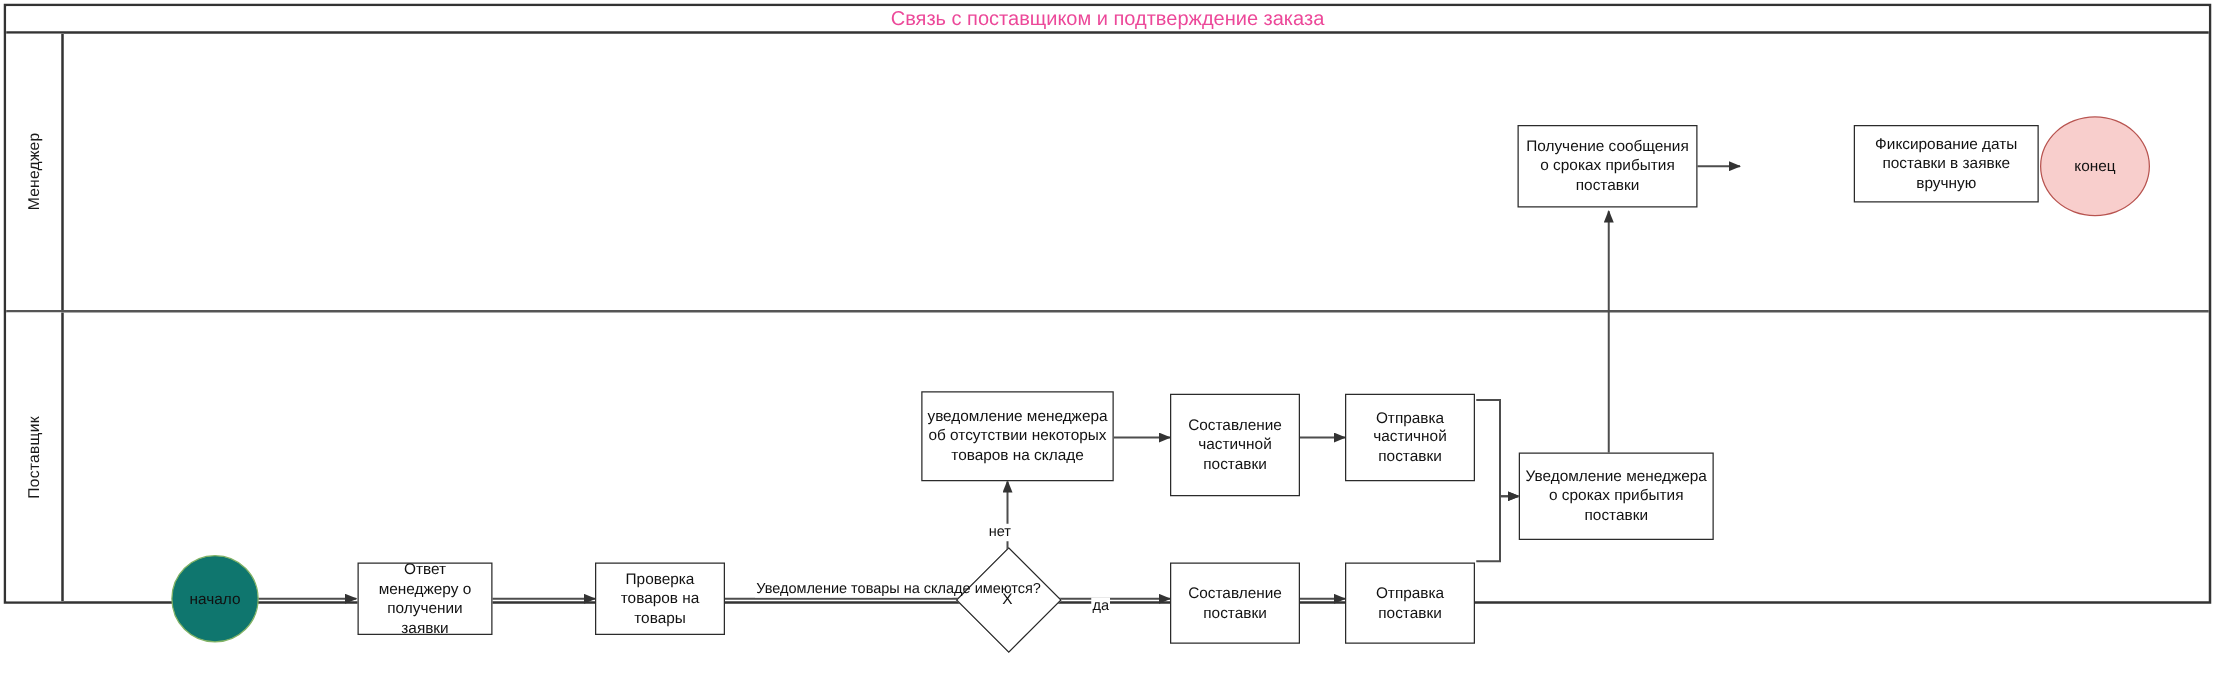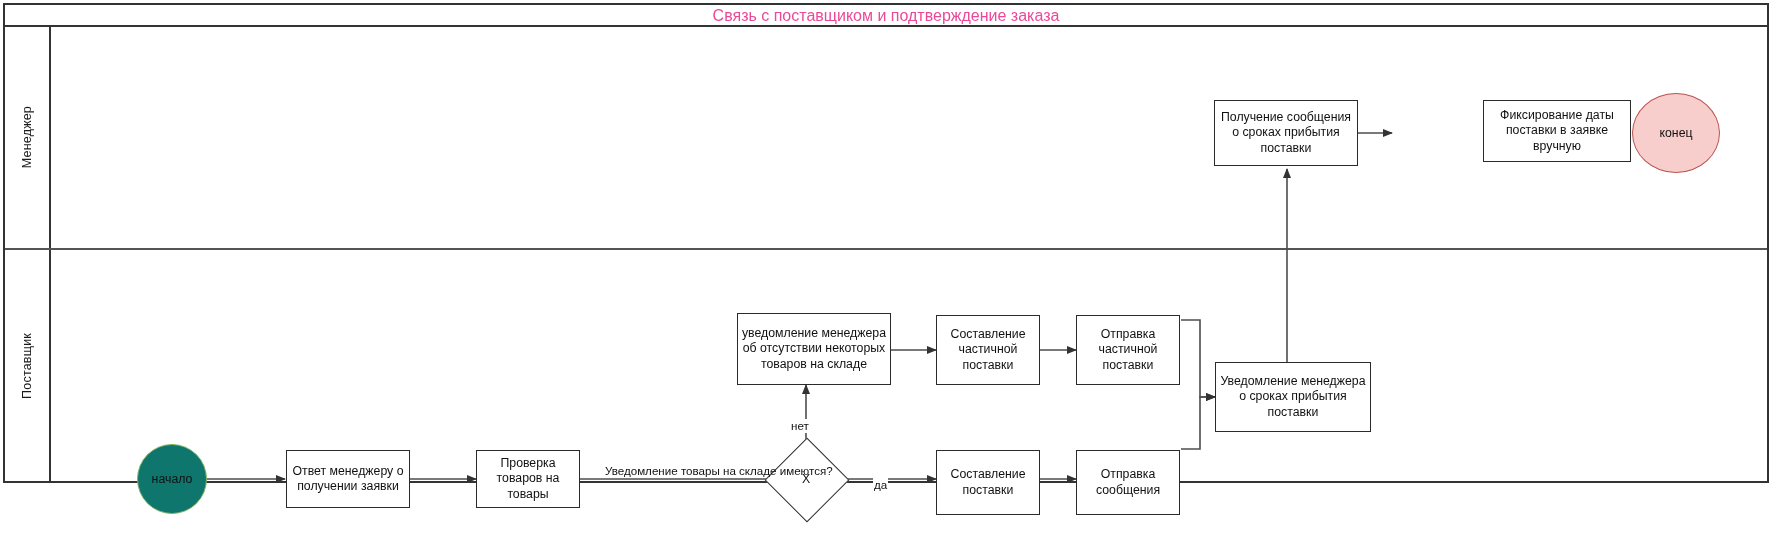--- a/index.html
+++ b/index.html
@@ -225,38 +225,38 @@
   </svg>
 
   <div class="node task" style="left:1214px; top:100px; width:144px; height:66px;">Получение сообщения о сроках прибытия поставки</div>
 
   <div class="node task" style="left:1461px; top:100px; width:148px; height:62px;margin-left:22px;">Фиксирование даты поставки в заявке вручную</div>
 
   <div class="node event event-end" style="left:1632px; top:93px; width:88px; height:80px;">конец</div>
 
   <div class="node event event-start" style="left:137px; top:444px; width:70px; height:70px;">начало</div>
 
-  <div class="node task" style="left:286px; top:450px; width:124px; height:58px;">Ответ менеджеру о получении заявки</div>
+  <div class="node task" style="left:286px; top:450px; width:108px; height:58px;">Ответ менеджеру о получении заявки</div>
 
   <div class="node task" style="left:476px; top:450px; width:104px; height:58px;">Проверка товаров на товары</div>
 
   <div class="gateway-wrap" style="left:777px; top:450px;">
     <div class="gateway"></div>
     <div class="gateway-label">X</div>
   </div>
 
   <div class="node task" style="left:737px; top:313px; width:154px; height:72px;">уведомление менеджера об отсутствии некоторых товаров на складе</div>
 
-  <div class="node task" style="left:936px; top:315px; width:104px; height:70px;text-align:center;">Составление частичной поставки</div>
+  <div class="node task" style="left:936px; top:315px; width:104px; height:82px;text-align:center;">Составление частичной поставки</div>
 
   <div class="node task" style="left:936px; top:450px; width:104px; height:65px;">Составление поставки</div>
 
   <div class="node task" style="left:1076px; top:315px; width:104px; height:70px;">Отправка частичной поставки</div>
 
-  <div class="node task" style="left:1076px; top:450px; width:104px; height:65px;">Отправка сообщения</div>
+  <div class="node task" style="left:1076px; top:450px; width:104px; height:65px;">Отправка поставки</div>
 
   <div class="node task" style="left:1215px; top:362px; width:156px; height:70px;">Уведомление менеджера о сроках прибытия поставки</div>
 
   <div class="edge-label" style="left:604px; top:464px; width:156px;">Уведомление товары на складе имеются?</div>
 
   <div class="edge-label" style="left:790px; top:419px;">нет</div>
 
   <div class="edge-label" style="left:873px; top:478px;">да</div>
 
 </div>

